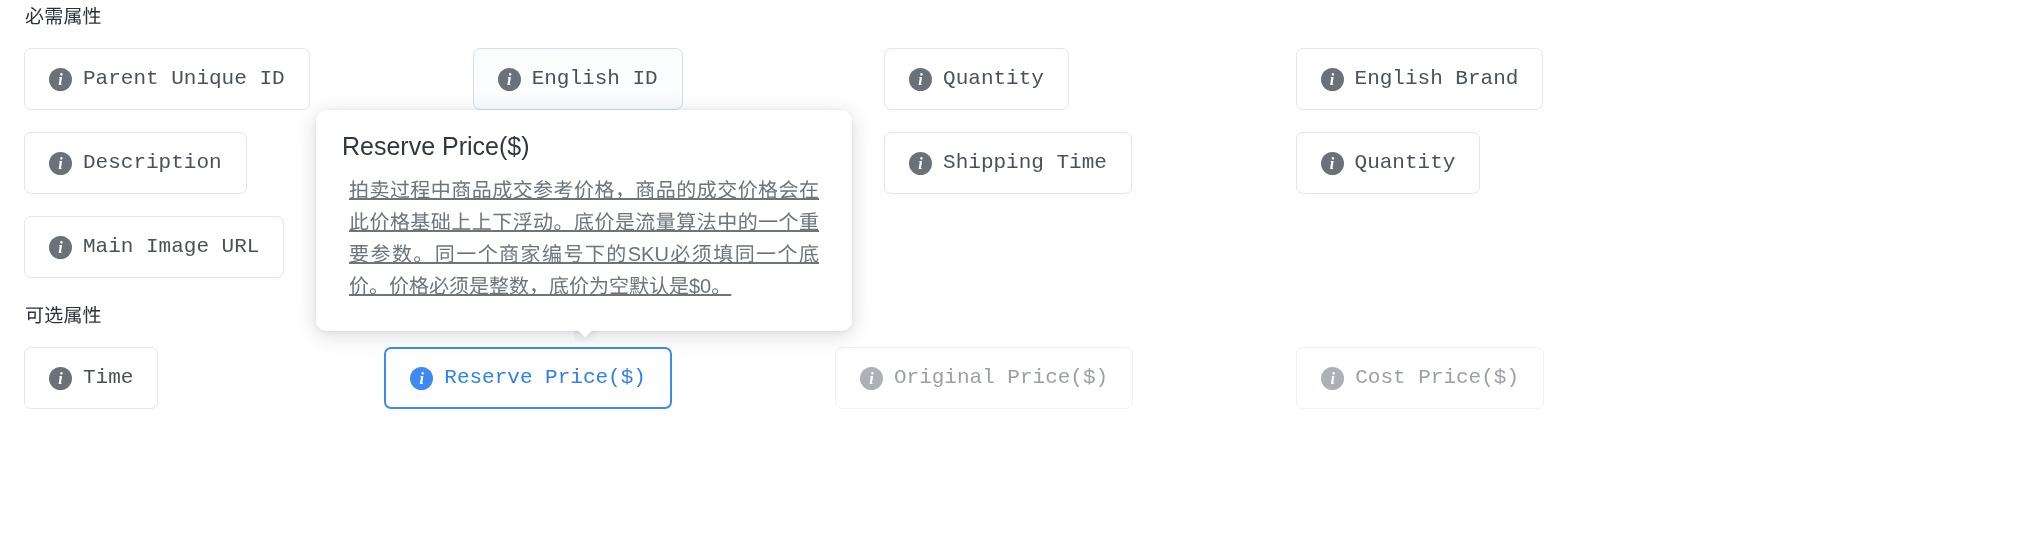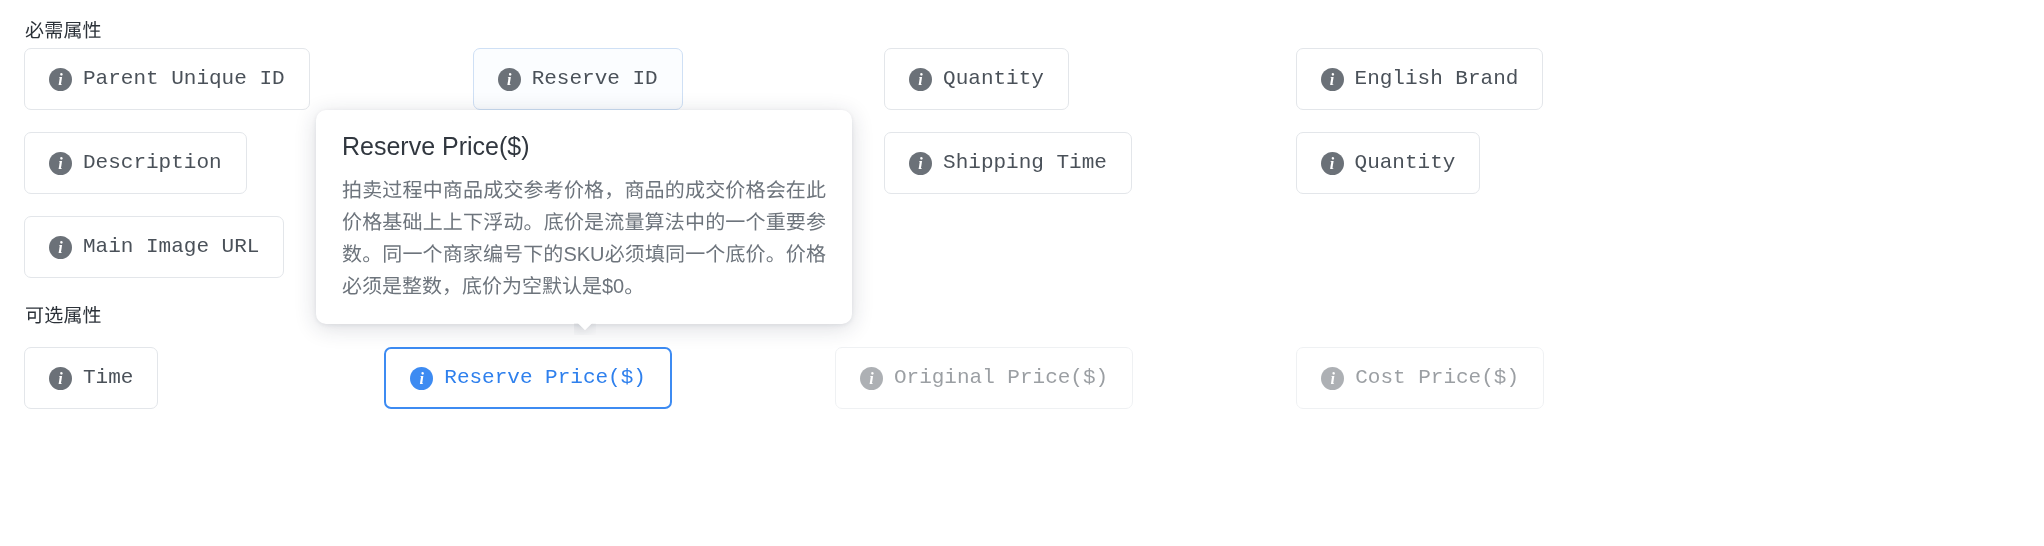--- a/index.html
+++ b/index.html
@@ -26,21 +26,21 @@
   }
 
   
   .section-title {
     font-size: 19px;
     line-height: 22px;
     color: #2b3138;
     font-weight: 400;
     letter-spacing: 0.2px;
   }
-  .section-title.required { position: absolute; left: 25px; top: 20px; text-align: right; }
+  .section-title.required { position: absolute; left: 25px; top: 6px; text-align: right; }
   .section-title.optional { position: absolute; left: 25px; top: 305px; }
 
   
   .attr-grid {
     position: absolute;
     left: 24px;
     top: 48px;
     width: 1520px;
     display: grid;
     grid-template-columns: repeat(4, 1fr);
@@ -122,23 +122,24 @@
     font-size: 25px;
     line-height: 32px;
     color: #31373f;
     margin: 0 0 12px 0;
     font-weight: 400;
   }
   .tooltip-body {
     font-size: 20px;
     line-height: 32px;
     color: #6d747c;
-    margin: 0;
+    margin: 7px;
     text-align: justify;
     text-justify: inter-ideograph;
+    text-decoration: underline;
   }
   .tooltip-arrow {
     position: absolute;
     left: 258px;
     bottom: -11px;
     width: 22px;
     height: 12px;
     overflow: hidden;
   }
   .tooltip-arrow::before {
@@ -165,21 +166,21 @@
 
   <div class="attr-grid required-grid">
 
     <div class="chip">
       <span class="info-badge">i</span>
       <span class="chip-label">Parent Unique ID</span>
     </div>
 
     <div class="chip selected-soft">
       <span class="info-badge">i</span>
-      <span class="chip-label">Reserve ID</span>
+      <span class="chip-label">English ID</span>
     </div>
 
     <div class="chip">
       <span class="info-badge">i</span>
       <span class="chip-label">Quantity</span>
     </div>
 
     <div class="chip">
       <span class="info-badge">i</span>
       <span class="chip-label">English Brand</span>

